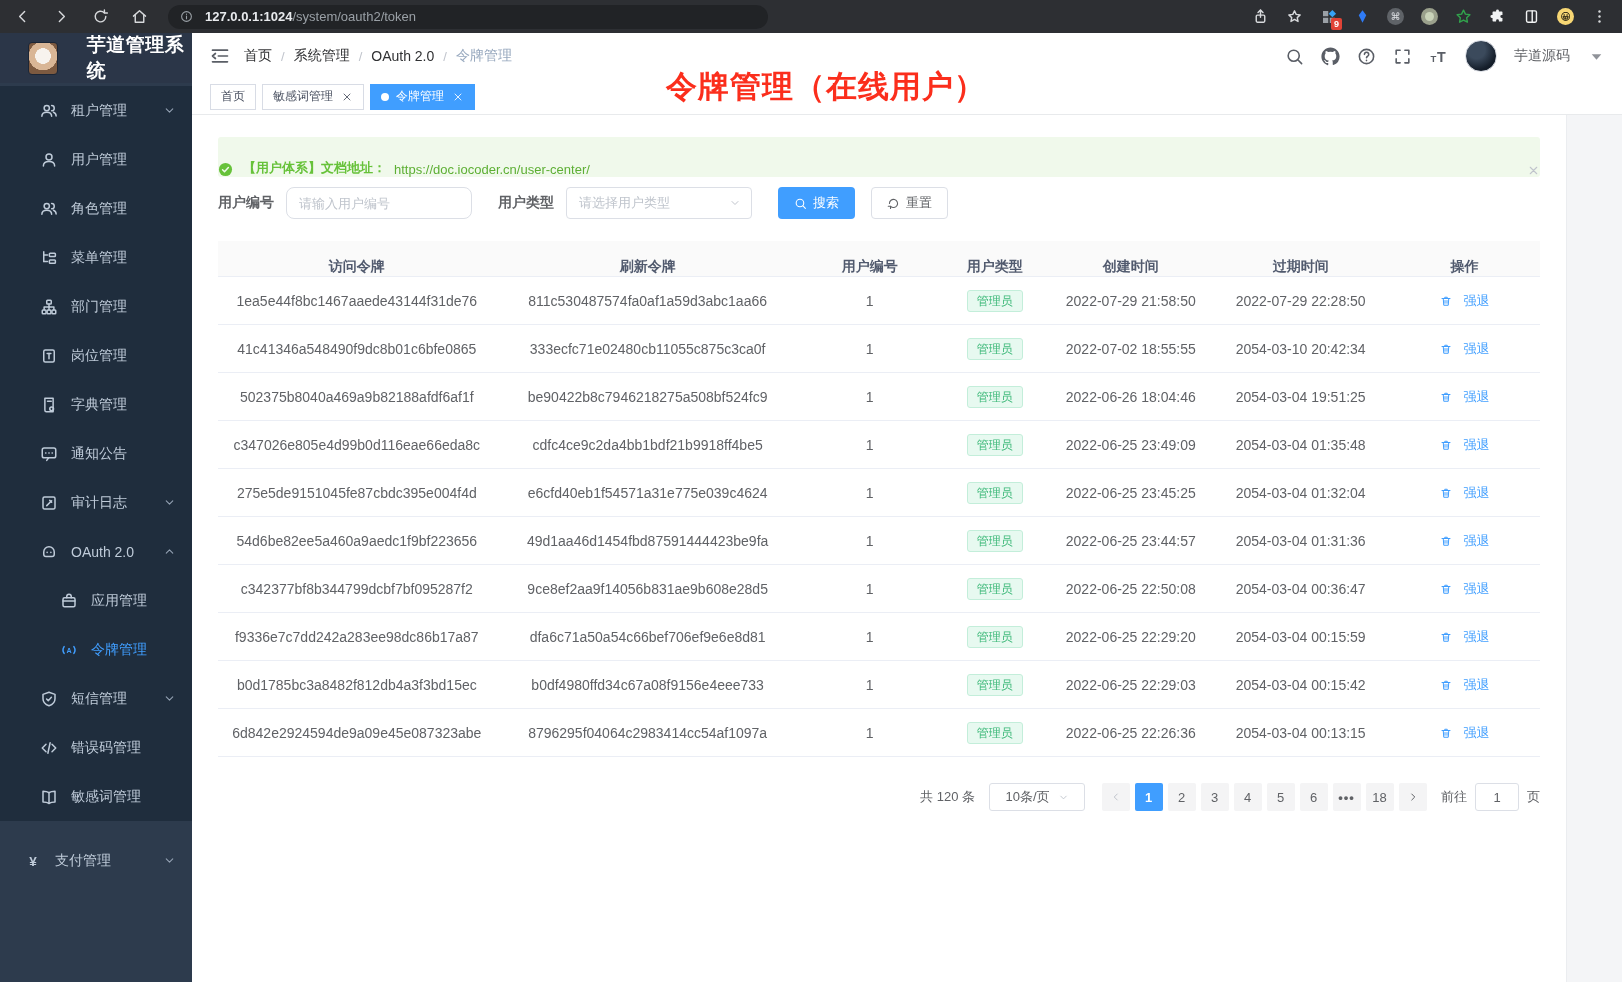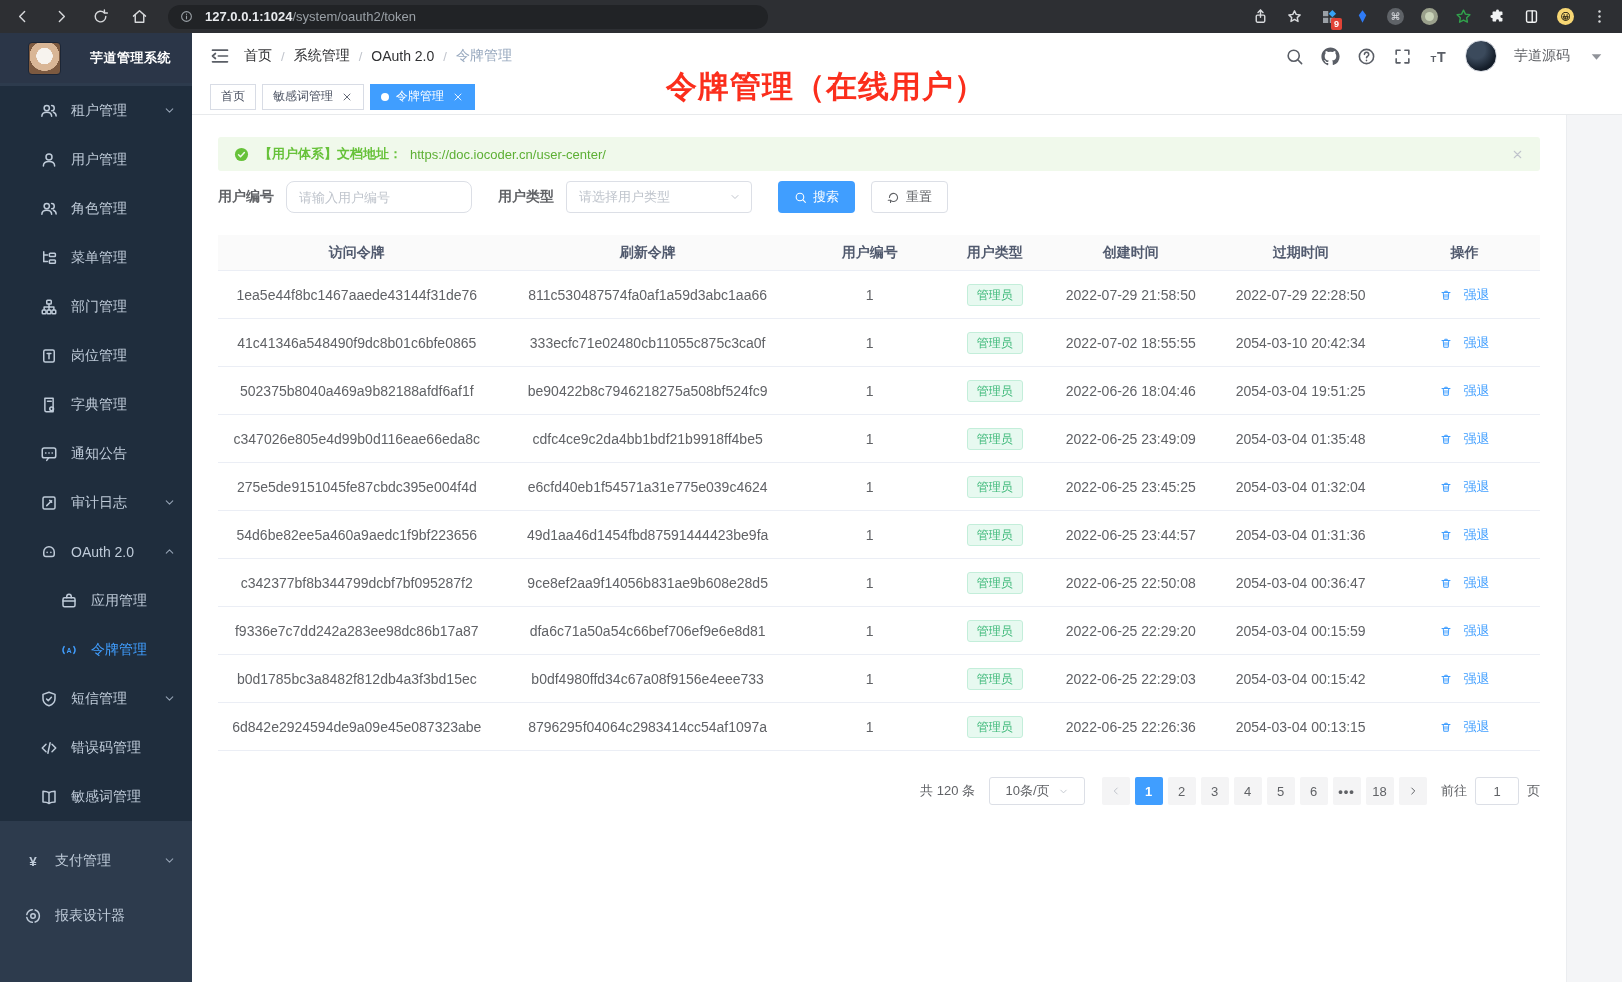--- a/index.html
+++ b/index.html
@@ -20,21 +20,21 @@
   .bright .ic { width:17px; height:17px; color:#d7d9dc; }
   .extgrid { position:relative; width:18px; height:18px; }
   .extbadge { position:absolute; right:-4px; bottom:-4px; background:#e04336; color:#fff; font-size:9px; padding:0 3px; border-radius:2px; line-height:12px; font-weight:bold; }
   .extdot { width:17px; height:17px; border-radius:50%; display:inline-flex; align-items:center; justify-content:center; }
 
   
   .window { display:flex; height:949px; }
   .sidebar { width:192px; background:#2d3b4d; display:flex; flex-direction:column; flex:none; }
   .logo-bar { height:50px; background:#2b3648; display:flex; align-items:center; padding-left:28px; gap:13px; flex:none; }
   .logo-img { width:33px; height:33px; border-radius:4px; background:radial-gradient(circle at 50% 42%, #f7f3ee 0 34%, #d9b696 35% 62%, #7d5a40 63%); border:1px solid #1c2636; }
-  .logo-title { color:#fff; font-size:13px; font-weight:bold; letter-spacing:.5px;margin-left:16px; }
+  .logo-title { color:#fff; font-size:19px; font-weight:bold; letter-spacing:.5px;margin-left:16px; }
   .menu { flex:1; overflow:hidden; padding-top:3px; background:#2d3b4d; }
   .mi { height:49px; display:flex; align-items:center; padding:0 16px 0 40px; color:#bfcbd9; font-size:14px; cursor:pointer; background:#1f2d3d; }
   .mi .mi-ic { width:18px; height:18px; margin-right:13px; flex:none; }
   .mi .lbl { flex:1; white-space:nowrap; }
   .mi .chev { width:13px; height:13px; color:#93a1b3; }
   .mi.child { padding-left:60px; }
   .mi.active { color:#409eff; }
   .mi.light { background:#2d3b4d; padding-left:24px; height:55px; }
   .mi.light:first-of-type { margin-top:0; }
   .mi.gap-top { margin-top:12px; }
@@ -59,21 +59,21 @@
   .tab.active .dot { display:inline-block; }
   .tab .x { margin-left:8px; width:12px; height:12px; color:inherit; opacity:.85; cursor:pointer; }
 
   .annotation { position:absolute; left:666px; top:66px; font-size:31px; font-weight:600; letter-spacing:1px; z-index:10; white-space:nowrap; }
 
   .content-row { flex:1; display:flex; min-height:0; }
   .page { width:1374px; background:#fff; padding:22px 26px 0; flex:none; }
   .gutter { flex:1; background:#f4f5f7; border-left:1px solid #ebedf0; }
 
   
-  .alert { height:34px; background:#f0f9eb; border-radius:3px; display:flex; align-items:center; padding:0 16px; }
+  .alert { height:40px; background:#f0f9eb; border-radius:3px; display:flex; align-items:flex-end; padding:0 0; }
   .alert .aic { width:15px; height:15px; color:#67c23a; margin-right:10px; flex:none; }
   .alert-text { font-size:13px; color:#67c23a; font-weight:bold; }
   .alert-link { font-size:13px; color:#5daf34; margin-left:8px; cursor:pointer; }
   .alert-x { margin-left:auto; width:13px; height:13px; color:#c0c4cc; cursor:pointer; }
 
   
   .filter { display:flex; align-items:center; margin-top:10px; height:32px; }
   .flabel { font-size:14px; font-weight:bold; color:#606266; margin-right:12px; white-space:nowrap; }
   .finput { width:186px; height:32px; border:1px solid #dcdfe6; border-radius:8px; padding:0 12px; font-size:13px; color:#606266; outline:none; font-family:inherit; }
   .finput::placeholder { color:#bfc4cc; }
@@ -82,21 +82,21 @@
   .fselect .sc { width:12px; height:12px; color:#c0c4cc; }
   .fgap { width:26px; flex:none; }
   .btn { height:32px; padding:0 15px; border-radius:4px; font-size:13px; display:inline-flex; align-items:center; gap:6px; cursor:pointer; border:1px solid transparent; font-family:inherit; }
   .btn .bic { width:13px; height:13px; }
   .btn-primary { background:#409eff; color:#fff; margin-left:26px; }
   .btn-plain { background:#fff; border-color:#dcdfe6; color:#606266; margin-left:16px; }
 
   
   .tbl { margin-top:22px; }
   .trow { display:flex; align-items:center; height:48px; border-bottom:1px solid #ebeef5; }
-  .trow.head { height:36px; background:#fafafa; border-bottom:1px solid #ebeef5; }
+  .trow.head { height:36px; background:#fafafa; border-bottom:1px solid #ebeef5;align-items:flex-end; }
   .tc { text-align:center; font-size:14px; color:#606266; white-space:nowrap; overflow:hidden; }
   .head .tc { color:#515a6e; font-weight:bold; font-size:14px; }
   .c1{width:21%;} .c2{width:23%;} .c3{width:10.6%;} .c4{width:8.3%;} .c5{width:12.3%;} .c6{width:13.4%;} .c7{width:11.4%;}
   .badge { display:inline-block; padding:2px 9px; font-size:12px; color:#3cb878; background:#e7f9f0; border:1px solid #c3eeda; border-radius:3px; line-height:16px; }
   .act { color:#409eff; font-size:13px; display:inline-flex; align-items:center; gap:12px; cursor:pointer; }
   .act .aic2 { width:12px; height:12px; }
 
   
   .pager { display:flex; align-items:center; justify-content:flex-end; margin-top:26px; font-size:13px; color:#606266; }
   .ptotal { margin-right:14px; }
@@ -397,29 +397,20 @@
             <svg viewBox="0 0 24 24" fill="currentColor" stroke="none">
               <text x="12" y="18" font-size="18" font-weight="bold" text-anchor="middle" font-family="inherit">¥</text>
             </svg>
           </span>
           <span class="lbl">支付管理</span>
           <span class="ic chev">
             <svg viewBox="0 0 24 24" fill="none" stroke="currentColor" stroke-width="2" stroke-linecap="round" stroke-linejoin="round">
               <path d="M6 9l6 6 6-6"></path>
             </svg>
           </span>
-        </div>
-        <div class="mi light">
-          <span class="ic mi-ic">
-            <svg viewBox="0 0 24 24" fill="none" stroke="currentColor" stroke-width="2" stroke-linecap="round" stroke-linejoin="round">
-              <circle cx="12" cy="12" r="8.5" stroke-dasharray="10 4"></circle>
-              <circle cx="12" cy="12" r="3"></circle>
-            </svg>
-          </span>
-          <span class="lbl">报表设计器</span>
         </div>
       </div>
   </div>
 
   <div class="main">
     <div class="navbar">
       <span class="ic fold">
           <svg viewBox="0 0 24 24" fill="none" stroke="currentColor" stroke-width="2" stroke-linecap="round" stroke-linejoin="round">
             <path d="M3 5h18"></path>
             <path d="M10 12h11"></path>

